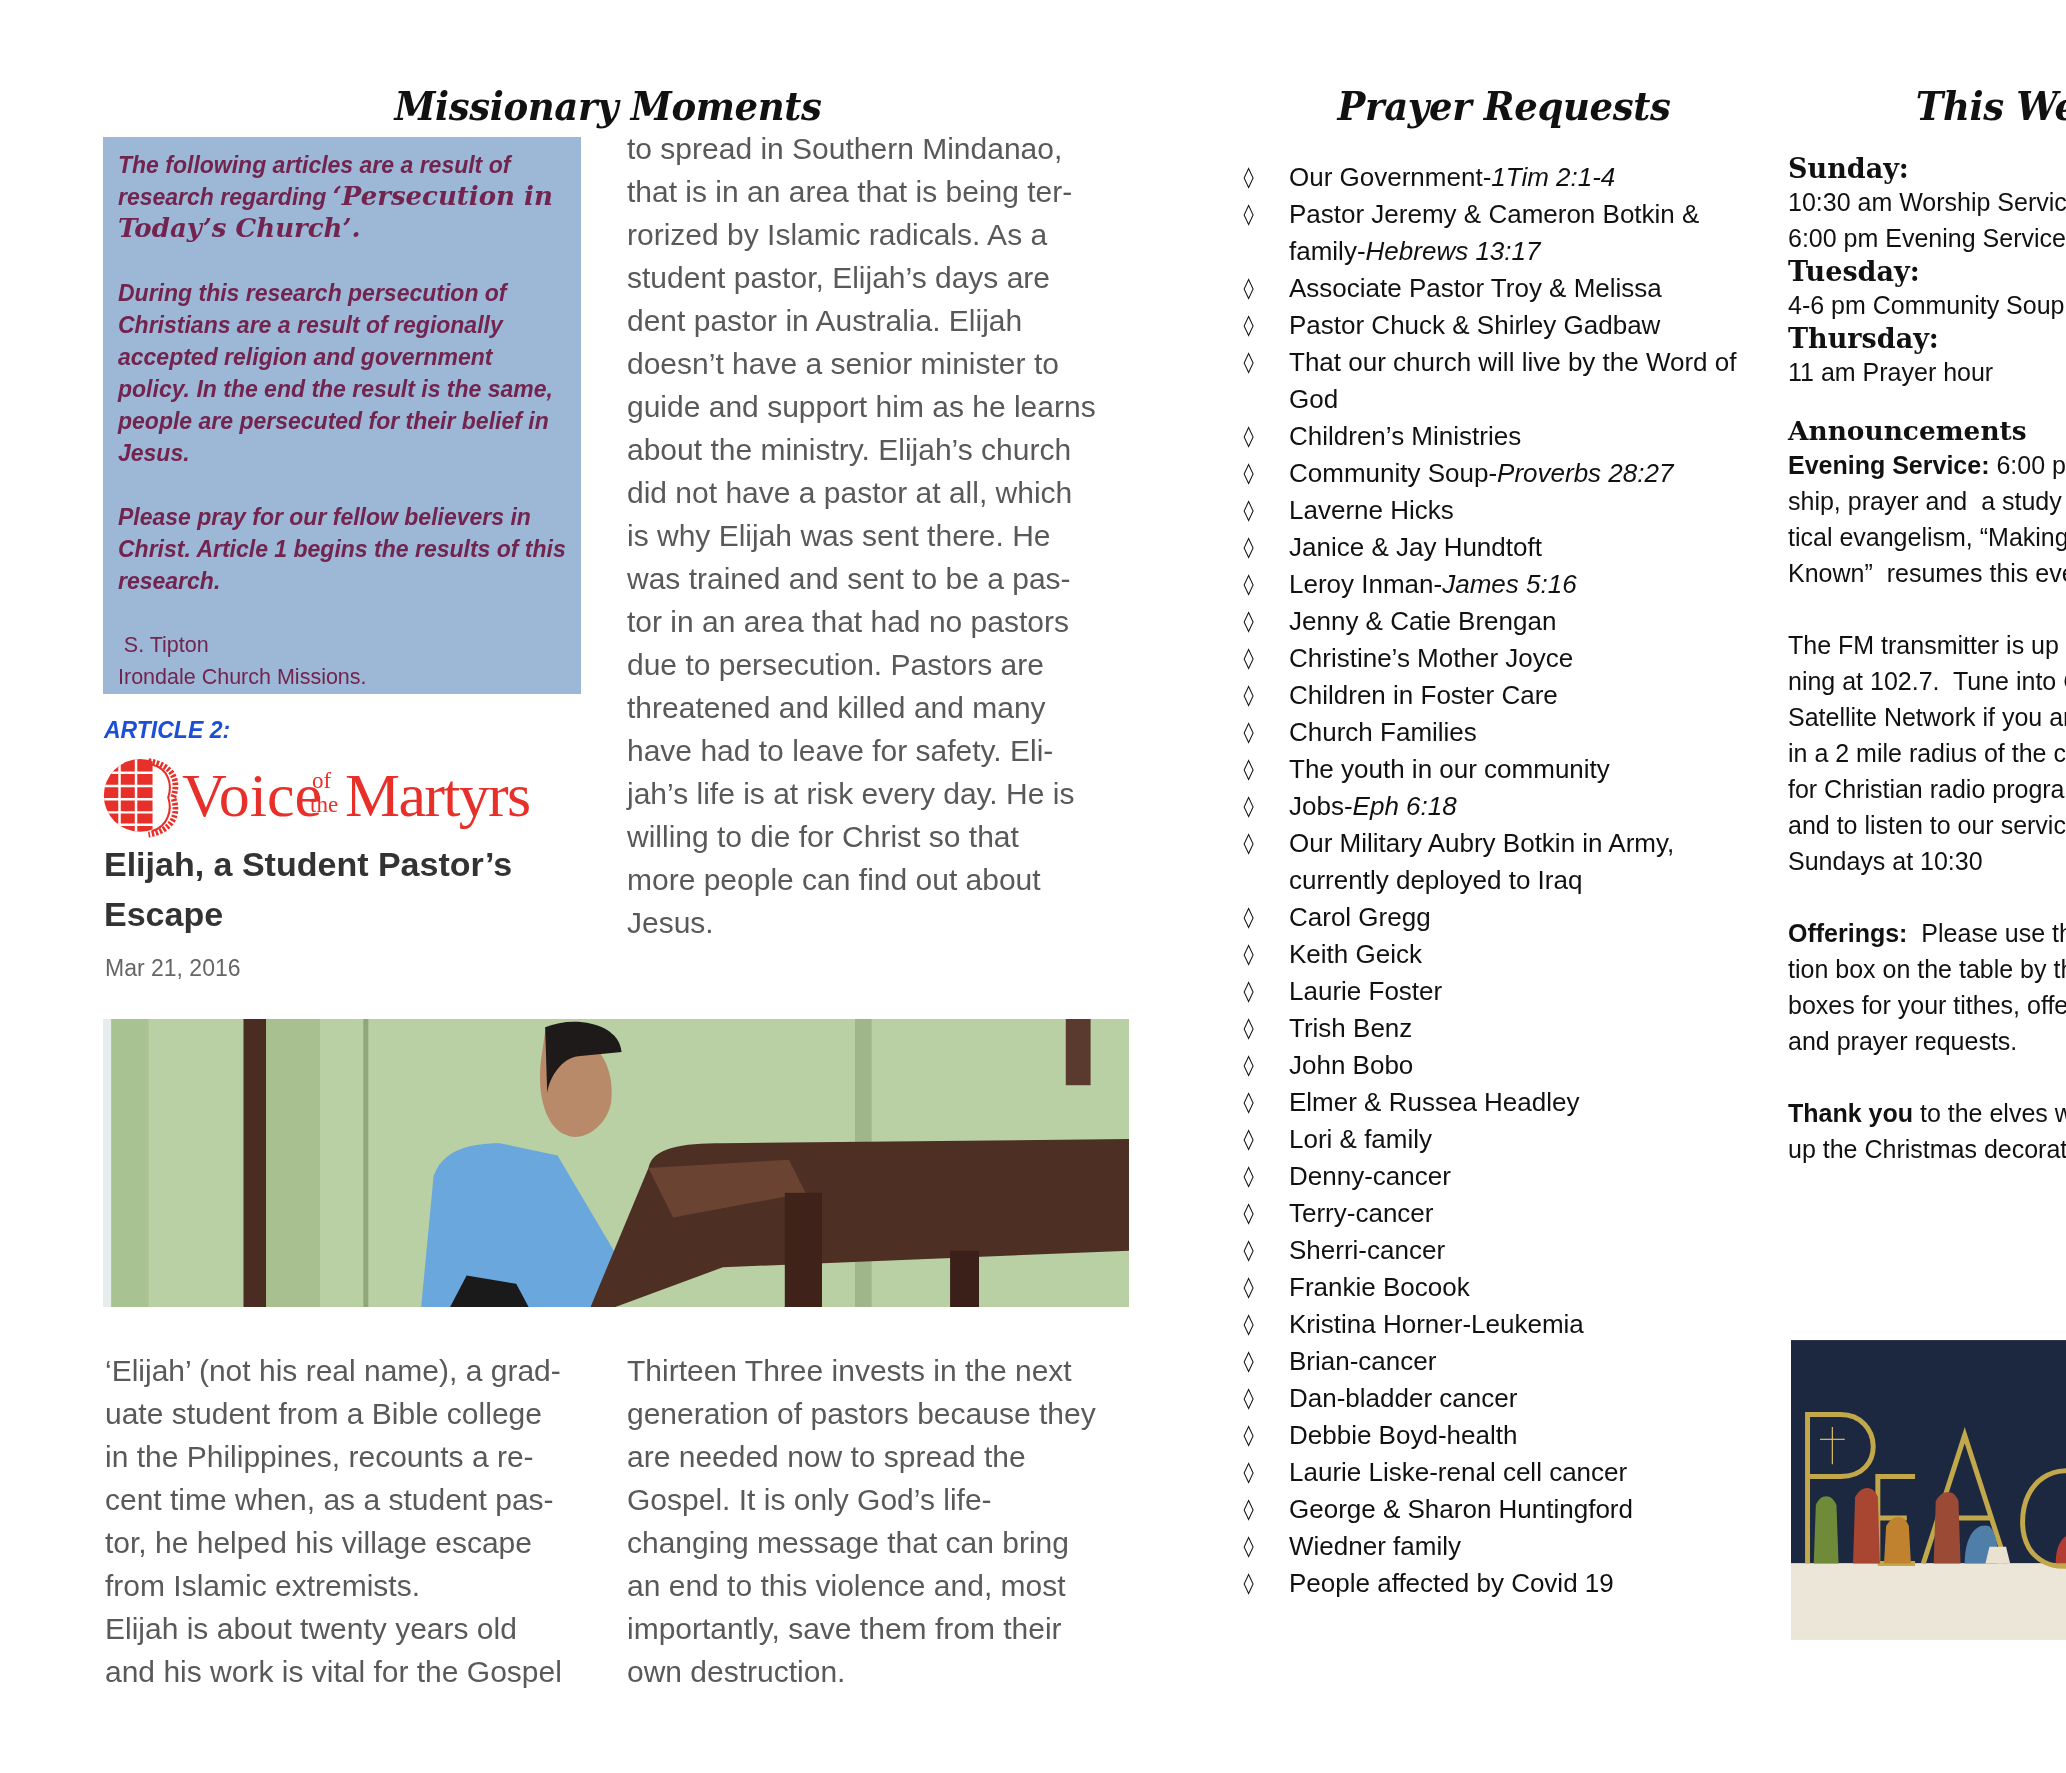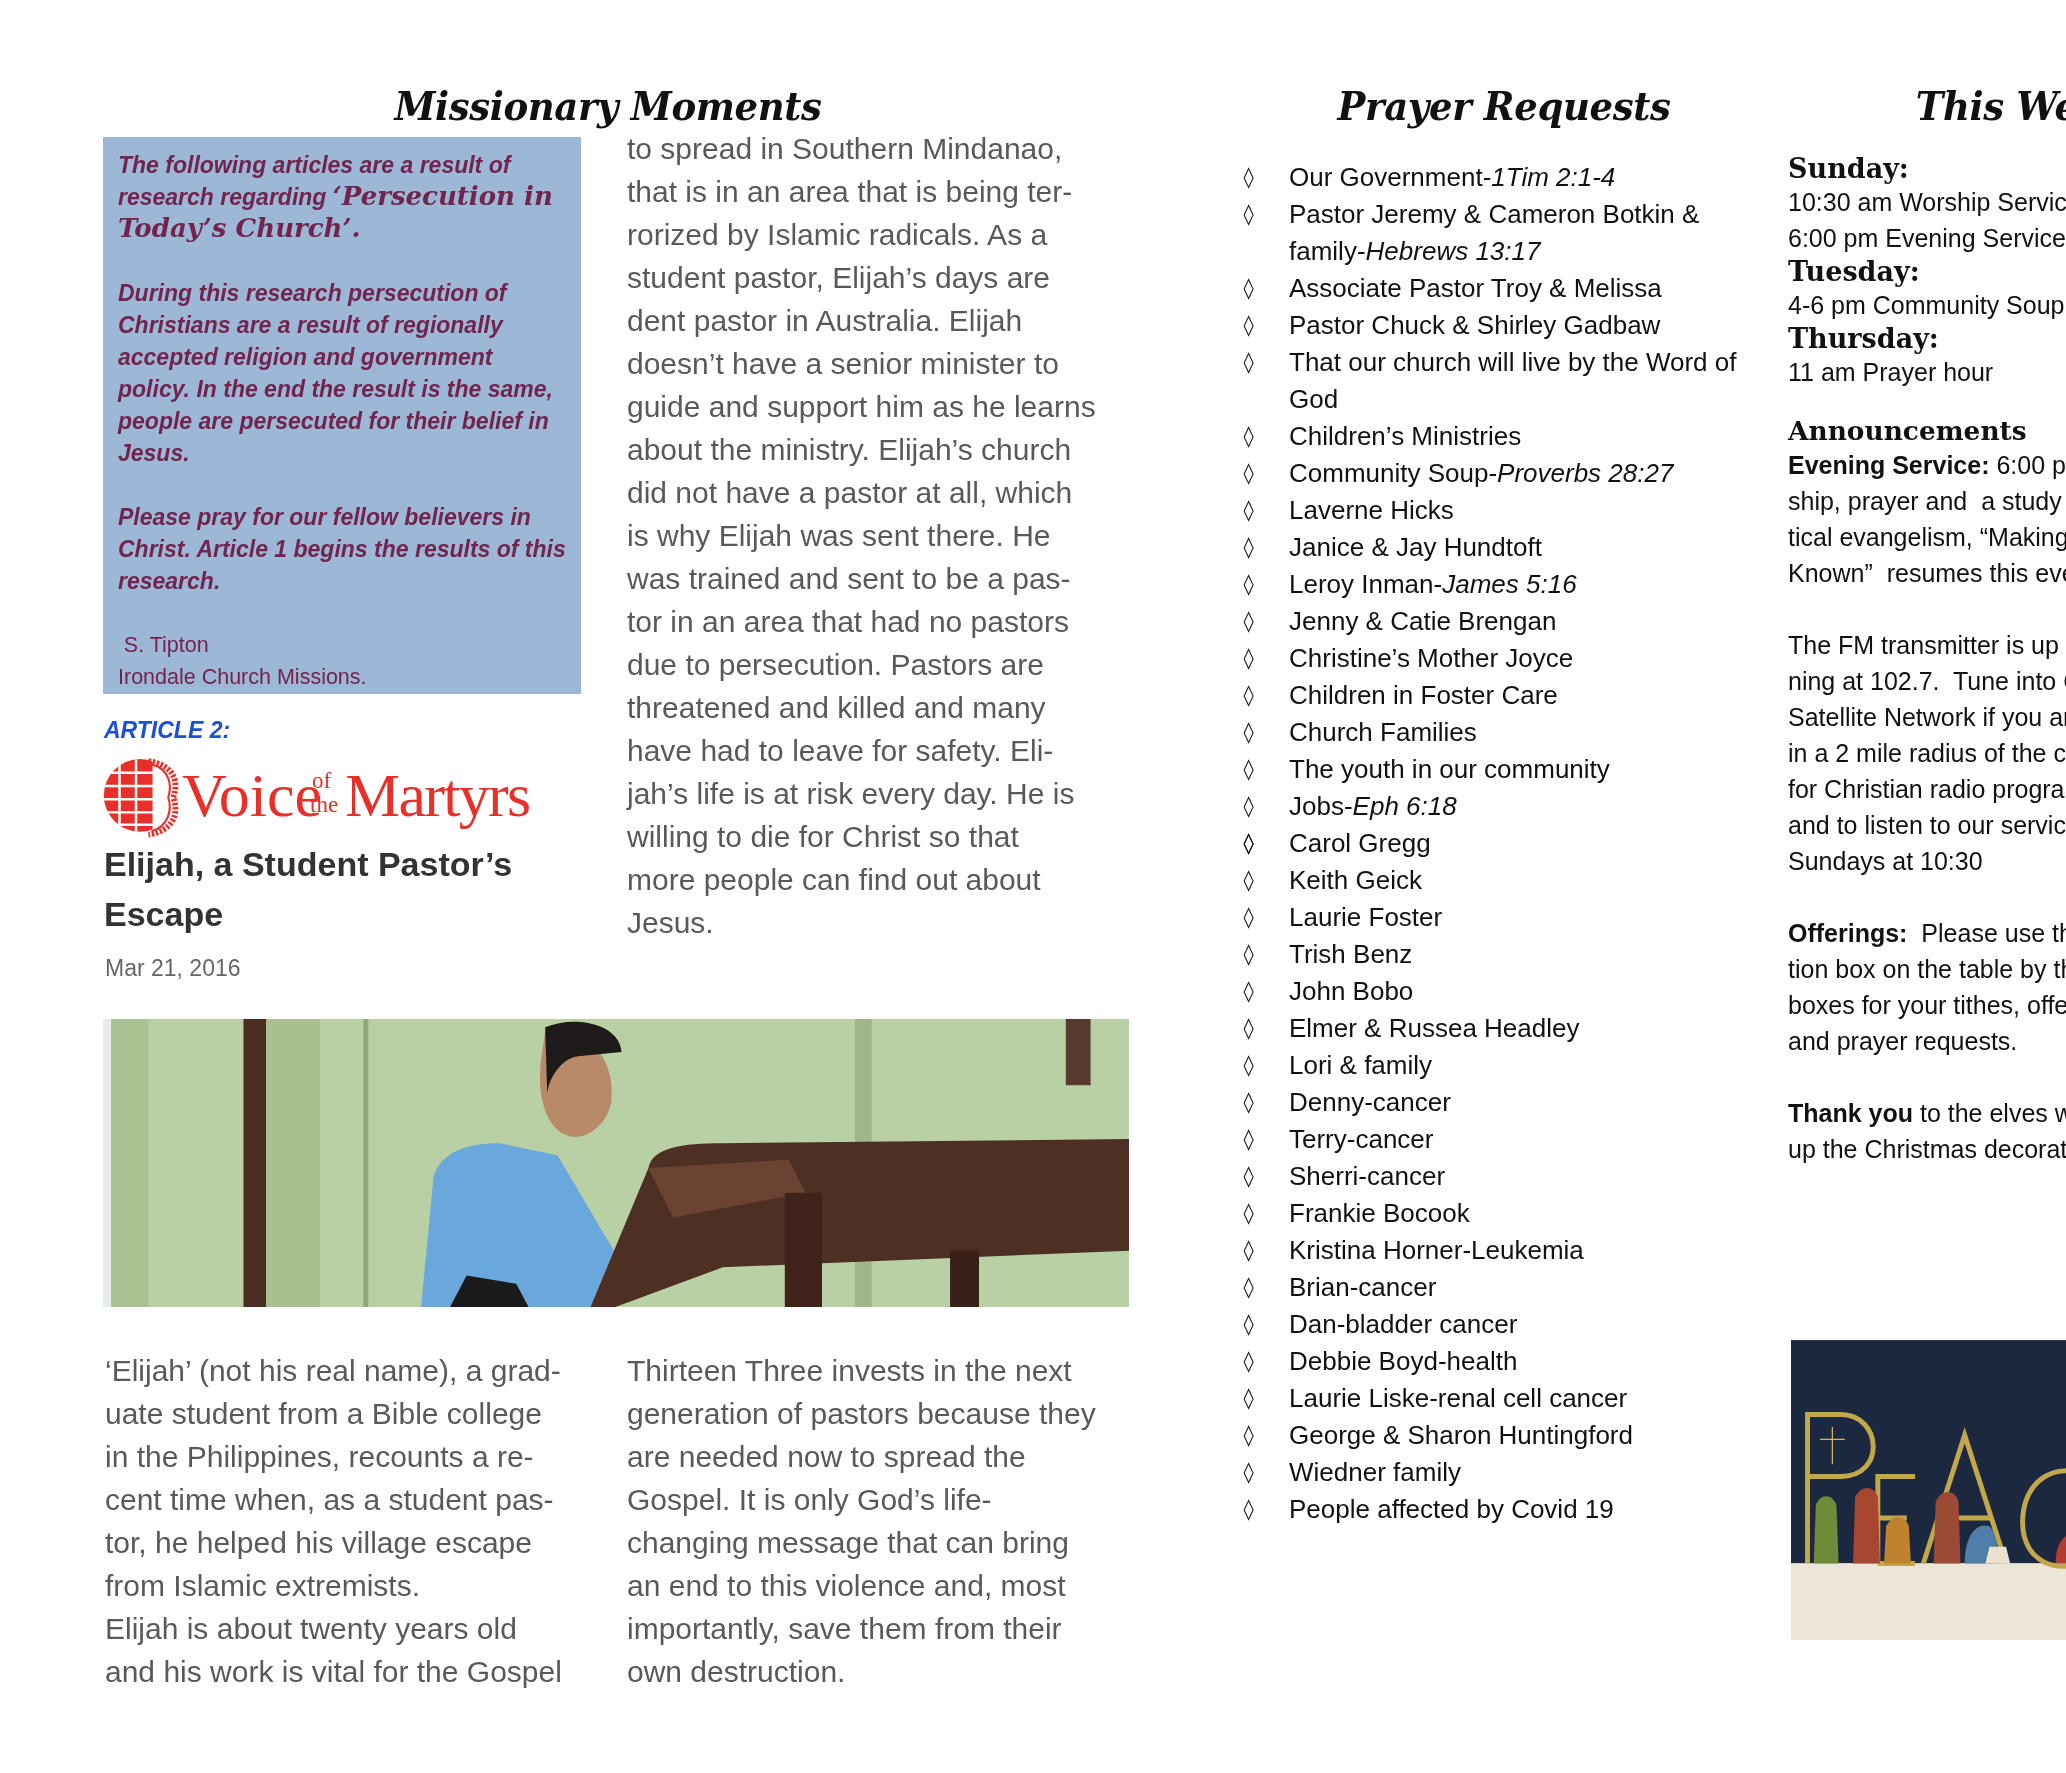--- a/index.html
+++ b/index.html
@@ -174,21 +174,21 @@
     <div class="prayer-item"><span class="bullet">◊</span><span>Community Soup-</span><i>Proverbs 28:27</i></div>
     <div class="prayer-item"><span class="bullet">◊</span><span>Laverne Hicks</span></div>
     <div class="prayer-item"><span class="bullet">◊</span><span>Janice &amp; Jay Hundtoft</span></div>
     <div class="prayer-item"><span class="bullet">◊</span><span>Leroy Inman-</span><i>James 5:16</i></div>
     <div class="prayer-item"><span class="bullet">◊</span><span>Jenny &amp; Catie Brengan</span></div>
     <div class="prayer-item"><span class="bullet">◊</span><span>Christine’s Mother Joyce</span></div>
     <div class="prayer-item"><span class="bullet">◊</span><span>Children in Foster Care</span></div>
     <div class="prayer-item"><span class="bullet">◊</span><span>Church Families</span></div>
     <div class="prayer-item"><span class="bullet">◊</span><span>The youth in our community</span></div>
     <div class="prayer-item"><span class="bullet">◊</span><span>Jobs-</span><i>Eph 6:18</i></div>
-    <div class="prayer-item"><span class="bullet">◊</span></div>
+    <div class="prayer-item"><span class="bullet">◊</span><span>Our Military Aubry Botkin in Army, currently deployed to Iraq</span></div>
     <div class="prayer-item"><span class="bullet">◊</span><span>Carol Gregg</span></div>
     <div class="prayer-item"><span class="bullet">◊</span><span>Keith Geick</span></div>
     <div class="prayer-item"><span class="bullet">◊</span><span>Laurie Foster</span></div>
     <div class="prayer-item"><span class="bullet">◊</span><span>Trish Benz</span></div>
     <div class="prayer-item"><span class="bullet">◊</span><span>John Bobo</span></div>
     <div class="prayer-item"><span class="bullet">◊</span><span>Elmer &amp; Russea Headley</span></div>
     <div class="prayer-item"><span class="bullet">◊</span><span>Lori &amp; family</span></div>
     <div class="prayer-item"><span class="bullet">◊</span><span>Denny-cancer</span></div>
     <div class="prayer-item"><span class="bullet">◊</span><span>Terry-cancer</span></div>
     <div class="prayer-item"><span class="bullet">◊</span><span>Sherri-cancer</span></div>

